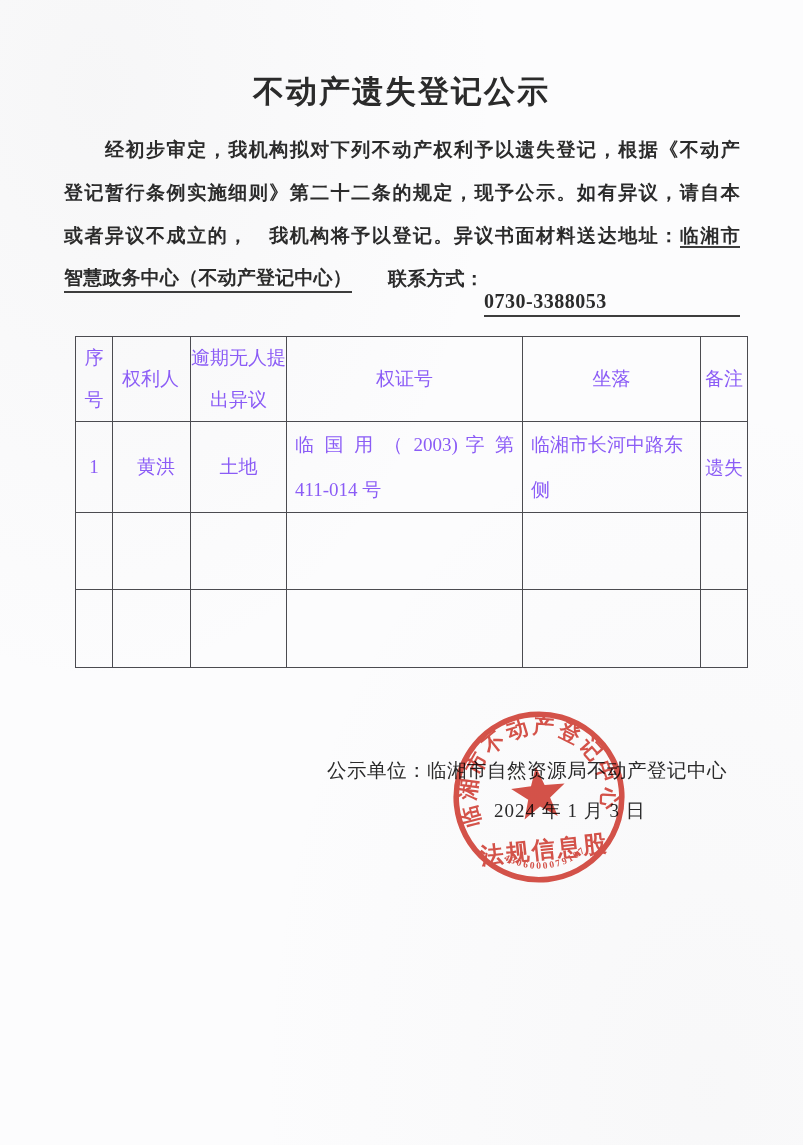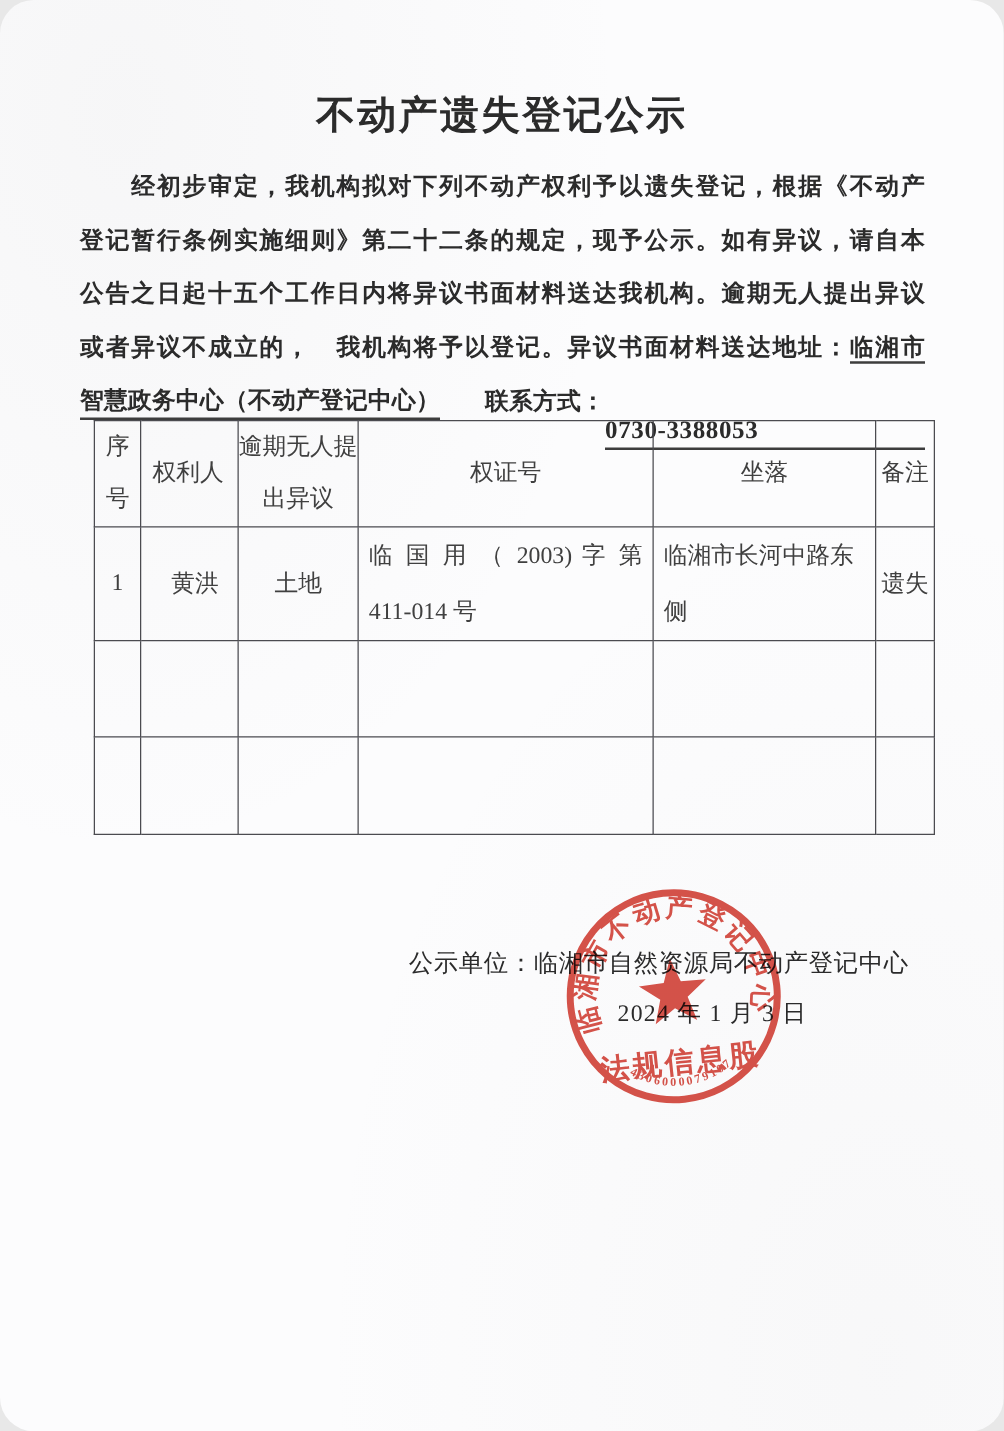--- a/index.html
+++ b/index.html
@@ -6,21 +6,20 @@
   html, body { background: #e8e8e8; }
   .page {
     position: relative;
     width: 803px;
     height: 1145px;
     margin: 0 auto;
     background: #fcfcfd;
     font-family: "Liberation Serif", "DejaVu Serif", serif;
     color: #2b2b2b;
     overflow: hidden;
-    border-radius: 27px;
   }
   
   .page::before {
     content: "";
     position: absolute; inset: 0;
     background:
       radial-gradient(ellipse at 12% 8%, rgba(180,180,180,0.08), transparent 40%),
       radial-gradient(ellipse at 88% 95%, rgba(180,180,180,0.06), transparent 45%);
     pointer-events: none;
   }
@@ -68,21 +67,21 @@
     letter-spacing: 0.5px;
     margin-top: 48px;
   }
 
   .table-wrap { position: absolute; left: 75px; top: 336px; }
   table.records {
     border-collapse: collapse;
     table-layout: fixed;
     width: 672px;
     font-size: 19px;
-    color: #404040;
+    color: #8b5cf6;
   }
   table.records td {
     border: 1.2px solid #4b4b50;
     vertical-align: middle;
     overflow: hidden;
   }
   tr.hdr-row { height: 85px; }
   tr.data-row-1 { height: 86px; }
   tr.data-row-2 { height: 77px; }
   tr.data-row-3 { height: 78px; }
@@ -131,21 +130,20 @@
 </head>
 <body>
 
 <div class="page">
 
   <h1 class="doc-title">不动产遗失登记公示</h1>
 
   <div class="paragraph">
     <div class="jline">　　经初步审定，我机构拟对下列不动产权利予以遗失登记，根据《不动产</div>
     <div class="jline">登记暂行条例实施细则》第二十二条的规定，现予公示。如有异议，请自本</div>
-    <div class="jline">公告之日起十五个工作日内将异议书面材料送达我机构。逾期无人提出异议</div>
     <div class="jline"><span>或者异议不成立的，　我机构将予以登记。异议书面材料送达地址：</span><span class="u-inline">临湘市</span></div>
     <div class="line5">
       <span class="seg u-seg">智慧政务中心（不动产登记中心）</span>
       <span class="gap"></span>
       <span class="seg">联系方式：</span>
       <span class="seg phone-seg">0730-3388053</span>
     </div>
   </div>
 
   <div class="table-wrap">

